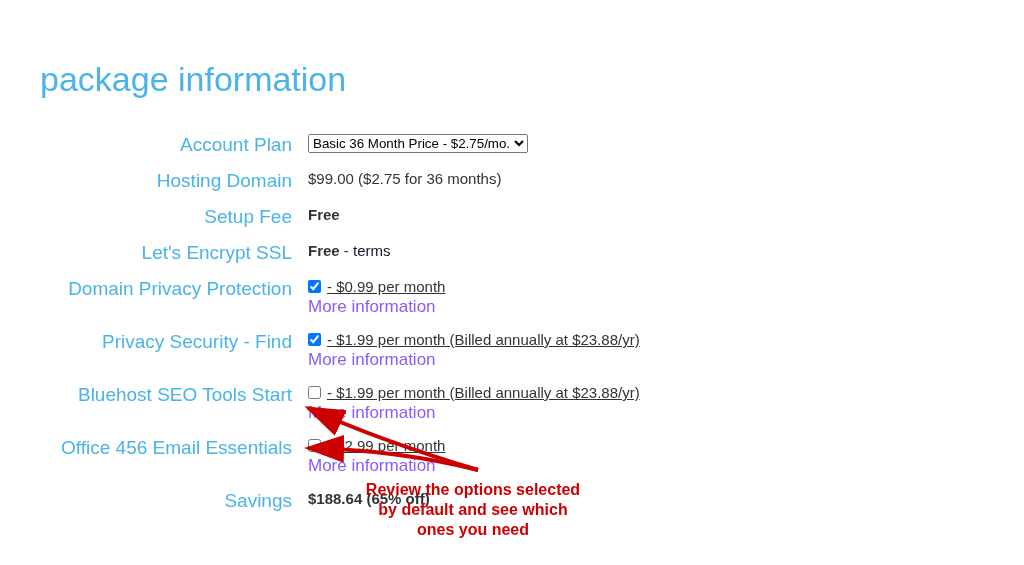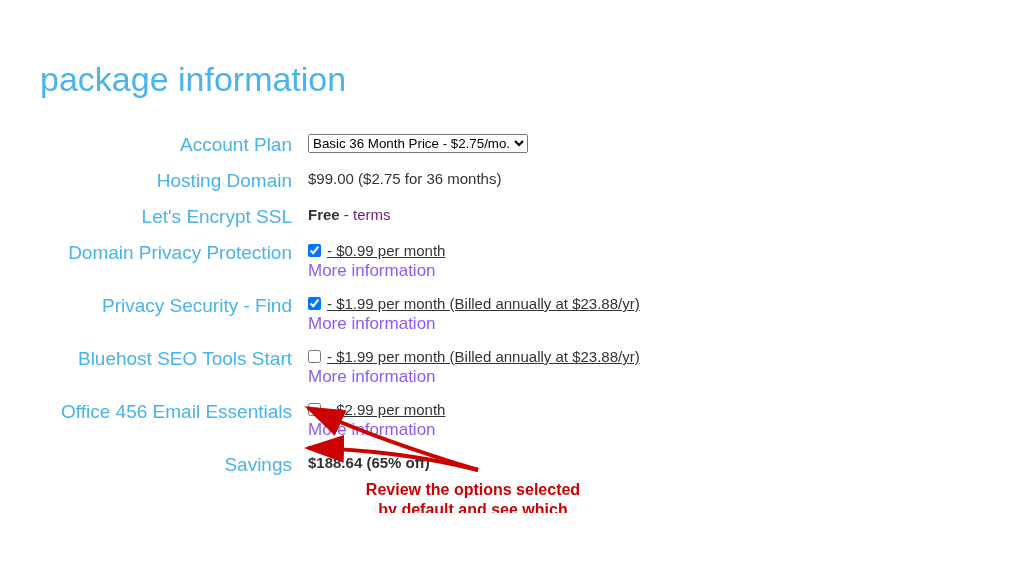--- a/index.html
+++ b/index.html
@@ -37,21 +37,21 @@
       color: #333;
       font-size: 15px;
     }
     .value-cell .more-info {
       display: block;
       color: #8b5cf6;
       text-decoration: none;
       font-size: 17px;
       margin-top: 2px;
     }
-    .terms-link { color: #701a75; text-decoration: none; }
+    .terms-link { color: #0f172a; text-decoration: none; }
     .checkbox-row {
       display: flex;
       align-items: flex-start;
       gap: 6px;
       flex-wrap: nowrap;
       text-decoration: underline;
     }
     .checkbox-row input[type="checkbox"] {
       margin-top: 2px;
       flex-shrink: 0;
@@ -90,20 +90,26 @@
       <td class="value-cell">
         <select><option>Basic 36 Month Price - $2.75/mo.</option></select>
       </td>
     </tr>
 
     <tr>
       <td class="label-cell">Hosting Domain</td>
       <td class="value-cell">$99.00 ($2.75 for 36 months)</td>
     </tr>
 
+    <tr>
+      <td class="label-cell">Setup Fee</td>
+      <td class="value-cell">
+        <strong>Free</strong>
+      </td>
+    </tr>
 
     <tr>
       <td class="label-cell">Let's Encrypt SSL</td>
       <td class="value-cell">
         <strong>Free</strong>
         <span> - </span>
         <a class="terms-link" href="#">terms</a>
       </td>
     </tr>
 

